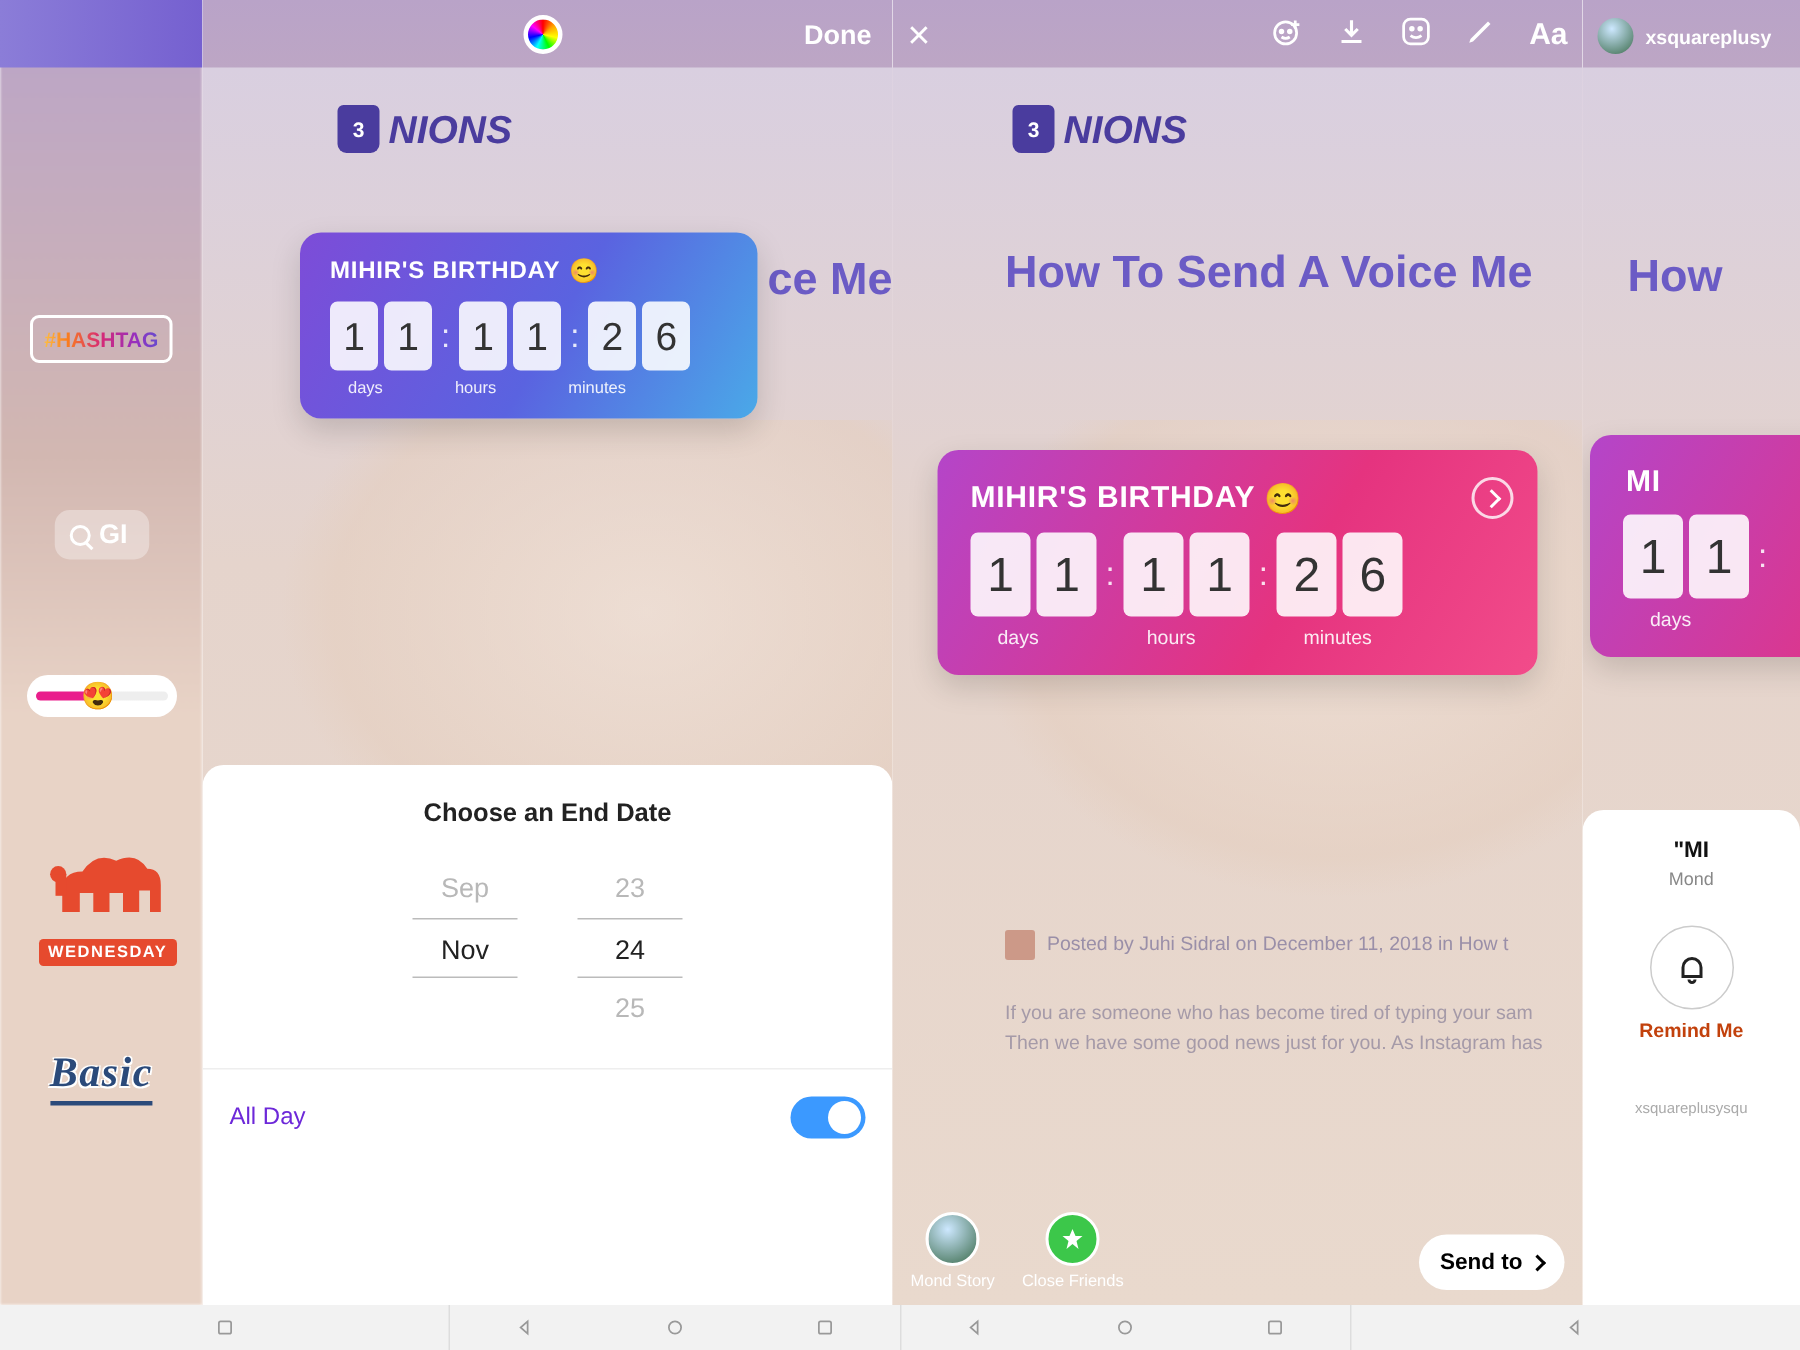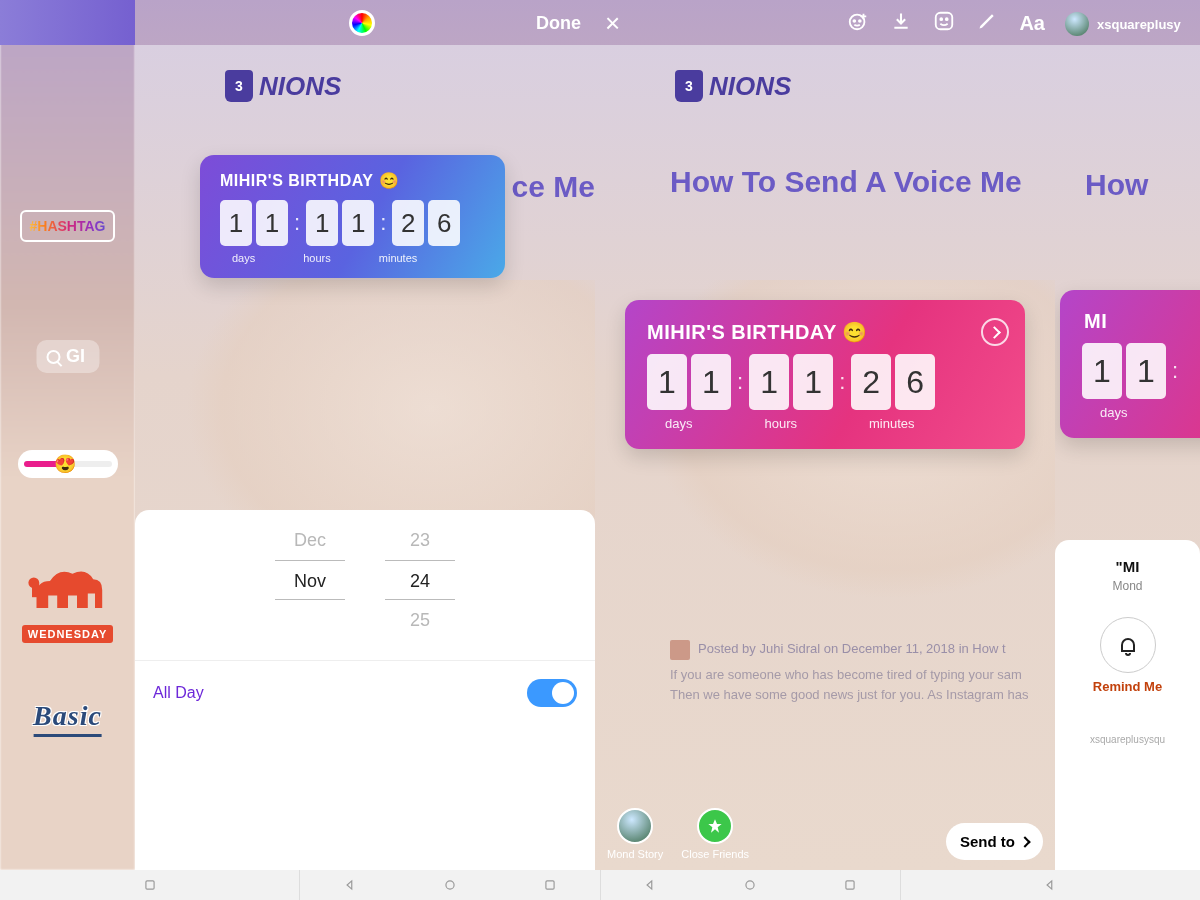--- a/index.html
+++ b/index.html
@@ -20,21 +20,21 @@
   .sticker { position:absolute; left:50%; transform:translateX(-50%); }
   .hashtag { top:210px; background:#fff; border-radius:6px; padding:6px 8px; font-weight:800; font-size:14px;
     background-image:linear-gradient(90deg,#fd5,#fa7e1e,#d62976,#962fbf,#4f5bd5);
     -webkit-background-clip:text; background-clip:text; color:transparent; border:2px solid #fff; }
   .gif { top:340px; background:rgba(255,255,255,.35); border-radius:10px; padding:6px 14px 6px 10px; color:#fff; font-weight:600; font-size:18px; display:flex; align-items:center; gap:6px;}
   .gif .mag { width:14px;height:14px;border:2px solid #fff;border-radius:50%; position:relative;}
   .gif .mag::after{content:"";position:absolute;width:6px;height:2px;background:#fff;bottom:-3px;right:-4px;transform:rotate(45deg);}
   .slider { top:450px; width:100px; height:28px; background:#fff; border-radius:14px; display:flex; align-items:center; padding:0 6px;}
   .slider .track{height:6px;flex:1;border-radius:3px;background:linear-gradient(90deg,#e91e8c 0%,#e91e8c 38%,#eee 38%,#eee 100%);position:relative;}
   .slider .emoji{position:absolute;left:35%;top:-8px;font-size:18px;}
-  .camel { top:560px; width:100px; text-align:center; }
+  .camel { top:560px; width:100px; text-align:right; }
   .camel svg { width:90px; height:60px; }
   .wednesday { background:#e64a2e; color:#fff; font-size:11px; letter-spacing:1px; font-weight:700; padding:3px 6px; border-radius:3px; display:inline-block;}
   .basic { top:700px; color:#2b4a7a; font-weight:900; font-style:italic; font-size:28px; text-shadow:1px 1px 0 #fff,-1px -1px 0 #fff,1px -1px 0 #fff,-1px 1px 0 #fff; font-family:Georgia,serif; letter-spacing:1px;}
   .basic::after{content:"";display:block;height:3px;background:#2b4a7a;margin-top:2px;}
 
   
   .p2 { width:460px; }
   .p2-top { position:absolute; top:10px; left:0; right:0; display:flex; justify-content:space-between; align-items:center; padding:0 14px; }
   .color-circle { width:26px; height:26px; border-radius:50%; background:conic-gradient(red,orange,yellow,lime,cyan,blue,magenta,red); border:3px solid #fff; margin-left:200px;}
   .done { color:#fff; font-weight:600; font-size:18px; }
@@ -66,21 +66,21 @@
   .p3-top .spacer{flex:1;}
   .topicon { color:#fff; font-size:20px; }
   .aa { color:#fff; font-weight:800; font-size:20px;}
   .headline3 { position:absolute; top:165px; left:75px; color:#6b5bc5; font-weight:700; font-size:30px;}
   .cd-pink { top:300px; left:30px; width:400px; padding:20px 22px 18px; background:linear-gradient(120deg,#b445c9,#e5337f 60%,#f24c8a);}
   .cd-pink .digit{width:40px;height:56px;font-size:32px;}
   .cd-pink .cd-title{font-size:20px;}
   .cd-pink .lbls{font-size:13px;gap:72px;padding-left:18px;}
   .share-ring{position:absolute;top:18px;right:16px;width:28px;height:28px;border:2px solid rgba(255,255,255,.8);border-radius:50%;display:flex;align-items:center;justify-content:center;}
   .share-ring::after{content:"";width:7px;height:7px;border-top:2px solid #fff;border-right:2px solid #fff;transform:rotate(45deg);margin-left:-2px;}
-  .post-meta{position:absolute;top:640px;left:75px;right:10px;font-size:13px;color:#9a8fa8;}
+  .post-meta{position:absolute;top:620px;left:75px;right:10px;font-size:13px;color:#9a8fa8;}
   .post-thumb{display:inline-block;width:20px;height:20px;background:#c98;vertical-align:middle;margin-right:8px;border-radius:2px;}
   .post-body{position:absolute;top:665px;left:75px;right:10px;font-size:13px;color:#a59aa8;line-height:1.5;}
   .bottom3{position:absolute;bottom:10px;left:0;right:0;display:flex;align-items:flex-end;gap:18px;padding:0 12px;}
   .ring{width:36px;height:36px;border-radius:50%;border:2px solid #fff;display:flex;align-items:center;justify-content:center;}
   .ring.green{background:#3cc74a;border-color:#fff;}
   .ring.avatar{background:radial-gradient(circle at 40% 30%,#cde8ff,#3a6a4a);}
   .blabel{color:#fff;font-size:11px;text-align:center;margin-top:4px;}
   .bcol{display:flex;flex-direction:column;align-items:center;}
   .sendto{margin-left:auto;background:#fff;border-radius:20px;padding:10px 14px;font-weight:700;font-size:15px;display:flex;align-items:center;gap:6px;}
   .sendto .chev{width:8px;height:8px;border-top:2px solid #000;border-right:2px solid #000;transform:rotate(45deg);}
@@ -159,23 +159,24 @@
         <div class="digit">2</div>
           <div class="digit">6</div>
       </div>
       <div class="lbls">
         <span>days</span>
         <span>hours</span>
         <span>minutes</span>
       </div>
     </div>
     <div class="sheet" style="height:360px;">
+      <h3>Choose an End Date</h3>
       <div class="picker">
         <div class="pcol">
-          <div class="row">Dec</div>
+          <div class="row">Sep</div>
           <div class="row sel">Nov</div>
           <div class="row"></div>
         </div>
         <div class="pcol">
           <div class="row">23</div>
           <div class="row sel">24</div>
           <div class="row">25</div>
         </div>
       </div>
       <div class="allday">

